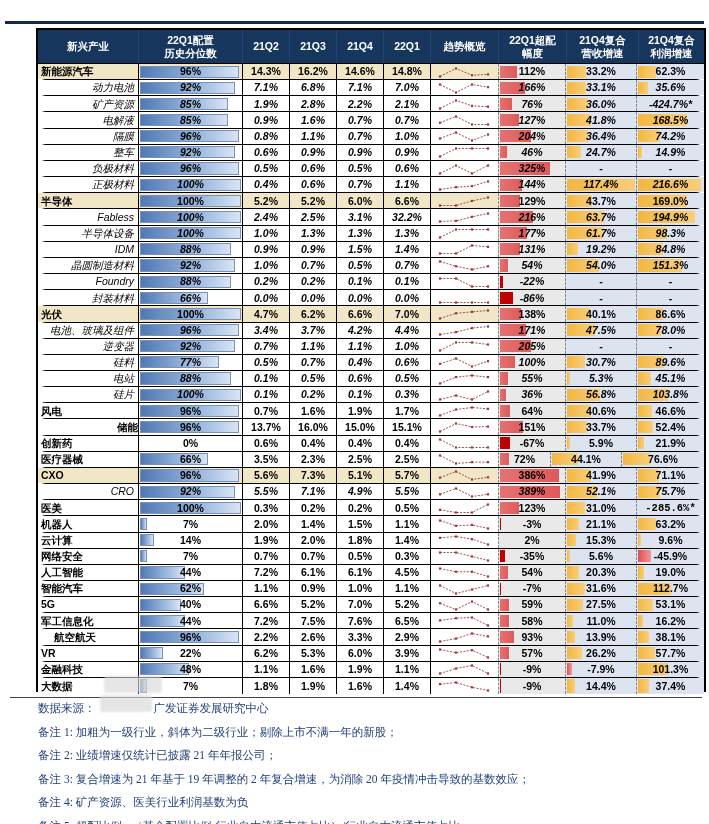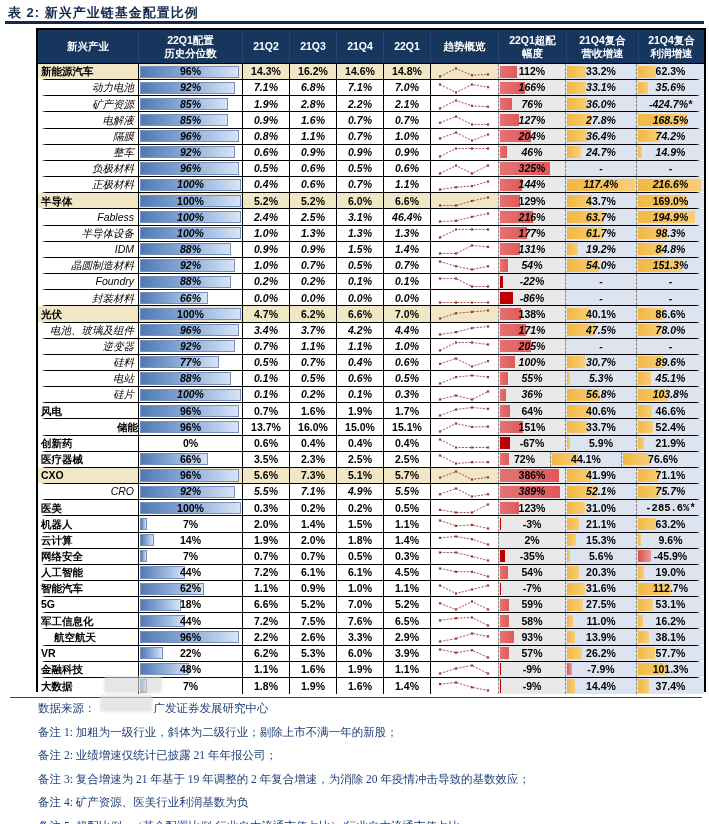--- a/index.html
+++ b/index.html
@@ -40,21 +40,20 @@
   .fline{margin-bottom:8.5px;white-space:nowrap;}
   .fline .gap{display:inline-block;width:58px;}
   .redaction{position:absolute;background:#D9D9D9;opacity:.65;border-radius:3px;filter:blur(1px);z-index:5;}
   .r1{left:104px;top:676px;width:58px;height:17px;}
   .r2{left:100px;top:695px;width:52px;height:17px;}
 </style>
 </head>
 <body>
 
 <div class="page">
-  <div class="title">表 2: 新兴产业链基金配置比例</div>
   <div class="title-rule"></div>
 
   <div class="tbl">
     <div class="thead" id="thead">
         <div class="hc" style="width: 101px;">新兴产业</div>
         <div class="hc" style="width: 104px;">22Q1配置
 历史分位数</div>
         <div class="hc" style="width: 47px;">21Q2</div>
         <div class="hc" style="width: 47px;">21Q3</div>
         <div class="hc" style="width: 47px;">21Q4</div>
@@ -221,21 +220,21 @@
               <rect x="38.9" y="10.4" width="2.2" height="2.2" fill="#9B3A38"></rect>
               <rect x="54.9" y="10.4" width="2.2" height="2.2" fill="#9B3A38"></rect>
             </svg>
           </div>
           <div class="cell c-ow" style="width: 68px;">
             <div class="bar ow" style="width: 29.5349%;"></div>
             <span>127%</span>
           </div>
           <div class="cell c-rev" style="width: 72px;">
             <div class="bar gr" style="width: 34.8333%;"></div>
-            <span>27.8%</span>
+            <span>41.8%</span>
           </div>
           <div class="cell c-prof" style="flex: 1 1 0%;">
             <div class="bar gr" style="width: 73.2609%;"></div>
             <span>168.5%</span>
           </div>
         </div>
         <div class="row sub">
           <div class="cell c-name" style="width: 101px;">
             <span>隔膜</span>
           </div>
@@ -454,21 +453,21 @@
           <div class="cell c-q" style="width: 47px;">
             <span>2.4%</span>
           </div>
           <div class="cell c-q" style="width: 47px;">
             <span>2.5%</span>
           </div>
           <div class="cell c-q" style="width: 47px;">
             <span>3.1%</span>
           </div>
           <div class="cell c-q" style="width: 47px;">
-            <span>46.4%</span>
+            <span>32.2%</span>
           </div>
           <div class="cell c-trend" style="width: 68px;">
             <svg width="66" height="14" viewBox="0 0 66 14">
               <polyline fill="none" stroke="#9B3A38" stroke-width="0.9" stroke-dasharray="2 1.4" points="8,11.5 24,10.833333333333332 40,6.833333333333333 56,3.5"></polyline>
               <rect x="6.9" y="10.4" width="2.2" height="2.2" fill="#9B3A38"></rect>
               <rect x="22.9" y="9.733333333333333" width="2.2" height="2.2" fill="#9B3A38"></rect>
               <rect x="38.9" y="5.7333333333333325" width="2.2" height="2.2" fill="#9B3A38"></rect>
               <rect x="54.9" y="2.4" width="2.2" height="2.2" fill="#9B3A38"></rect>
             </svg>
           </div>
@@ -1442,21 +1441,21 @@
             <div class="bar gr" style="width: 49%;"></div>
             <span>112.7%</span>
           </div>
         </div>
         <div class="row primary">
           <div class="cell c-name" style="width: 101px;">
             <span>5G</span>
           </div>
           <div class="cell c-pct" style="width: 104px;">
             <div class="bar pct" style="width: 40%;"></div>
-            <span>18%</span>
+            <span>40%</span>
           </div>
           <div class="cell c-q" style="width: 47px;">
             <span>6.6%</span>
           </div>
           <div class="cell c-q" style="width: 47px;">
             <span>5.2%</span>
           </div>
           <div class="cell c-q" style="width: 47px;">
             <span>7.0%</span>
           </div>

